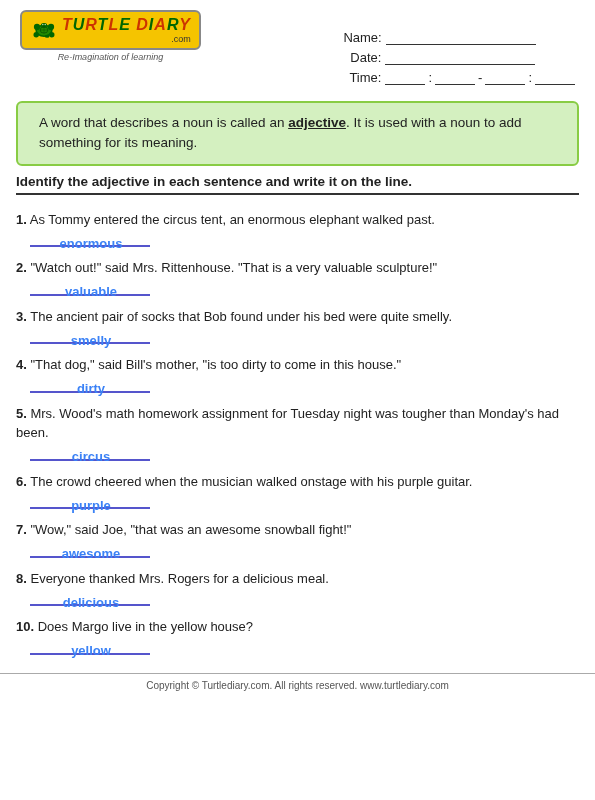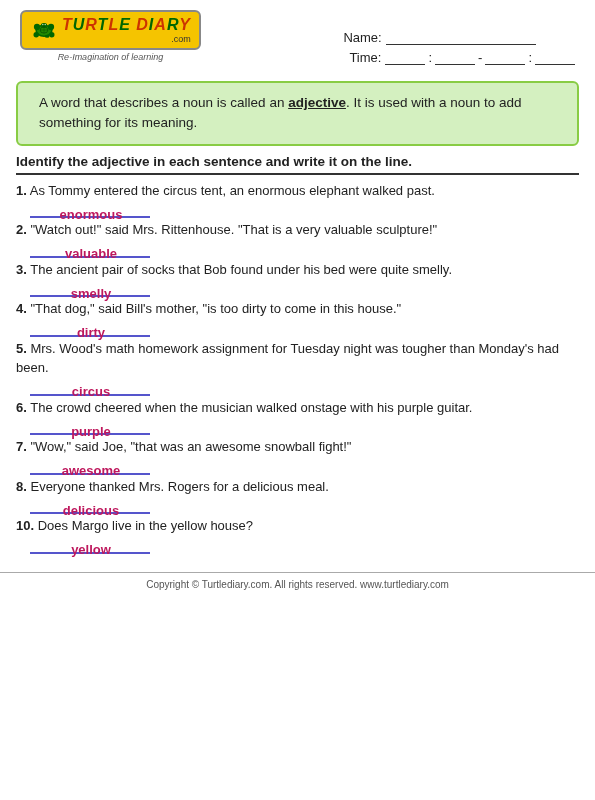--- a/index.html
+++ b/index.html
@@ -110,40 +110,40 @@
       margin: 2px 16px 0 16px;
       padding-bottom: 4px;
       border-bottom: 2px solid #333;
     }
 
     
     .questions {
       padding: 4px 16px 10px 16px;
     }
     .question-item {
-      margin-top: 2px;
+      margin-top: 11px;
     }
     .question-text {
       font-size: 13px;
       line-height: 1.5;
     }
     .answer-row {
       display: flex;
       align-items: center;
       margin-top: 2px;
       margin-left: 14px;
     }
     .answer-line {
       border-bottom: 2px solid #5555cc;
       width: 120px;
       display: inline-block;
       height: 16px;
     }
     .answer-text {
-      color: #be185d;
+      color: #3b82f6;
       font-weight: bold;
       font-size: 13px;
       position: relative;
       top: 4px;
       margin-left: -118px;
       text-align: center;
       width: 118px;
     }
 
     
@@ -192,20 +192,24 @@
     </div>
     <div class="logo-tagline">Re-Imagination of learning</div>
   </div>
 
   <div class="header-fields">
     <div class="field-row">
       <span class="field-label">Name:</span>
       <span class="field-line"></span>
     </div>
     <div class="field-row">
+      <span class="field-label">Date:</span>
+      <span class="field-line"></span>
+    </div>
+    <div class="field-row">
       <span class="field-label">Time:</span>
       <div class="time-row">
         <span class="field-line field-line-short"></span>
         <span>:</span>
         <span class="field-line field-line-short"></span>
         <span>-</span>
         <span class="field-line field-line-short"></span>
         <span>:</span>
         <span class="field-line field-line-short"></span>
       </div>

